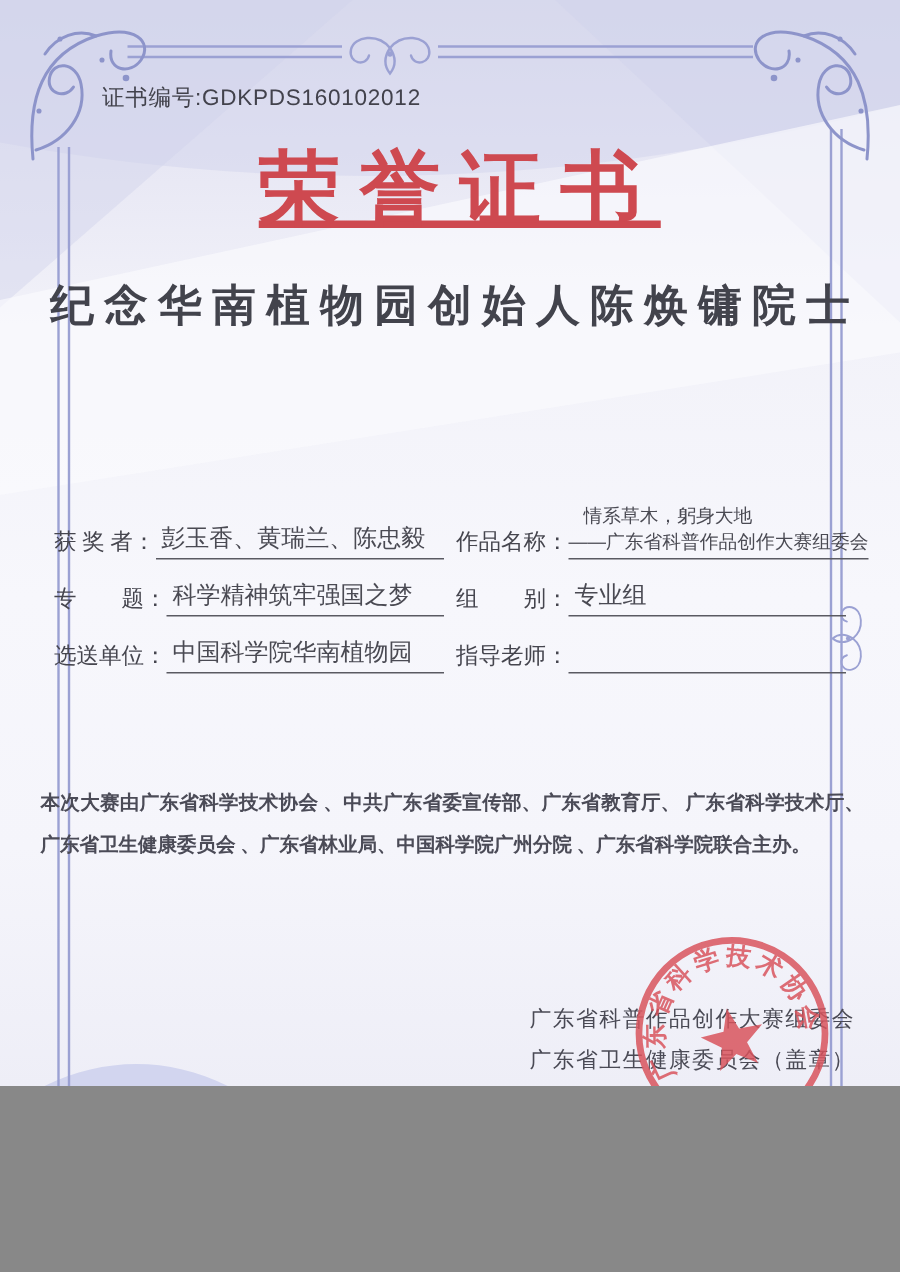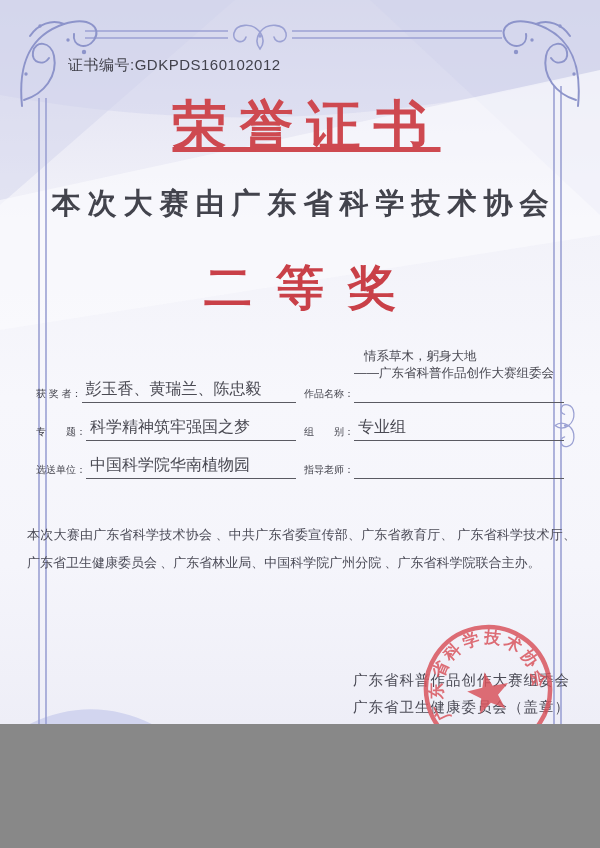--- a/index.html
+++ b/index.html
@@ -13,29 +13,29 @@
   .cert-number{left:68px;top:56px;font-size:15px;letter-spacing:.5px;color:#42424c;}
   .title{left:0;top:90px;width:600px;text-align:center;font-family:"Liberation Serif",serif;
     font-weight:bold;font-size:54px;letter-spacing:13px;padding-left:13px;box-sizing:border-box;color:#ce4950;text-decoration:underline;}
   .subtitle{left:0;top:184px;width:600px;text-align:center;font-weight:bold;font-size:29px;
     letter-spacing:7px;padding-left:7px;box-sizing:border-box;color:#42434c;}
   .award{left:0;top:256px;width:600px;text-align:center;font-weight:bold;font-size:48px;
     letter-spacing:24px;padding-left:24px;box-sizing:border-box;color:#c94048;}
   .fields{left:36px;top:336px;width:528px;}
   .frow{display:flex;justify-content:space-between;}
   .fcol{display:flex;align-items:flex-end;width:260px;}
-  .flabel{font-size:10px;color:#45454e;white-space:nowrap;flex:0 0 auto;padding-bottom:2px;}
+  .flabel{font-size:15px;color:#45454e;white-space:nowrap;flex:0 0 auto;padding-bottom:2px;font-family:Liberation Serif, serif;}
   .fvalue{flex:1 1 auto;border-bottom:1px solid #5a5a62;font-size:16px;color:#4a4a53;
     padding:0 2px 2px 4px;white-space:nowrap;min-height:18px;}
   .frow + .frow{margin-top:14px;}
-  .work-wrap{flex:1 1 auto;border-bottom:1px solid #5a5a62;padding-bottom:20px;margin-top:12px;}
+  .work-wrap{flex:1 1 auto;border-bottom:1px solid #5a5a62;padding-bottom:2px;}
   .work-l1{font-size:12.5px;color:#4a4a53;padding-left:10px;white-space:nowrap;}
   .work-l2{font-size:12.5px;color:#4a4a53;white-space:nowrap;}
   .organizers{left:27px;top:521px;width:549px;font-family:"Liberation Serif",serif;
-    font-size:13px;line-height:2.15;color:#4b4b57;text-align:justify;}
+    font-size:13px;line-height:2.15;color:#4b4b57;text-align:justify;font-weight:bold;}
   .signature{right:30px;top:667px;text-align:right;font-size:14.5px;line-height:1.85;
     letter-spacing:1px;color:#4a4a55;}
   .seal{left:417px;top:618px;width:142px;height:142px;opacity:.84;}
   .date{left:0;top:764px;width:600px;text-align:center;font-size:15px;letter-spacing:1px;color:#45454e;}
   .ni{pointer-events:none;}
 </style>
 </head>
 <body>
 
 <div class="page">
@@ -90,22 +90,21 @@
     <use href="#flourish" xlink:href="#flourish" transform="translate(16,834) scale(1,-1)"></use>
     <use href="#flourish" xlink:href="#flourish" transform="translate(584,834) scale(-1,-1)"></use>
     <use href="#center-orn" xlink:href="#center-orn" transform="translate(228,24)"></use>
     <use href="#center-orn" xlink:href="#center-orn" transform="translate(228,794)"></use>
     <use href="#center-orn" xlink:href="#center-orn" transform="translate(575,400) rotate(90) scale(0.8)"></use>
   </svg>
 
   <div class="abs cert-number">证书编号:GDKPDS160102012</div>
 
   <div class="abs title">荣誉证书</div>
-  <div class="abs subtitle">本次大赛由广东省科学技术协会</div>
-  <div class="abs award">二等奖</div>
+  <div class="abs subtitle">纪念华南植物园创始人陈焕镛院士</div>
 
   <div class="abs fields">
     <div class="frow">
       <div class="fcol">
         <span class="flabel">获 奖 者：</span>
         <span class="fvalue">彭玉香、黄瑞兰、陈忠毅</span>
       </div>
       <div class="fcol">
         <span class="flabel">作品名称：</span>
         <span class="work-wrap">

